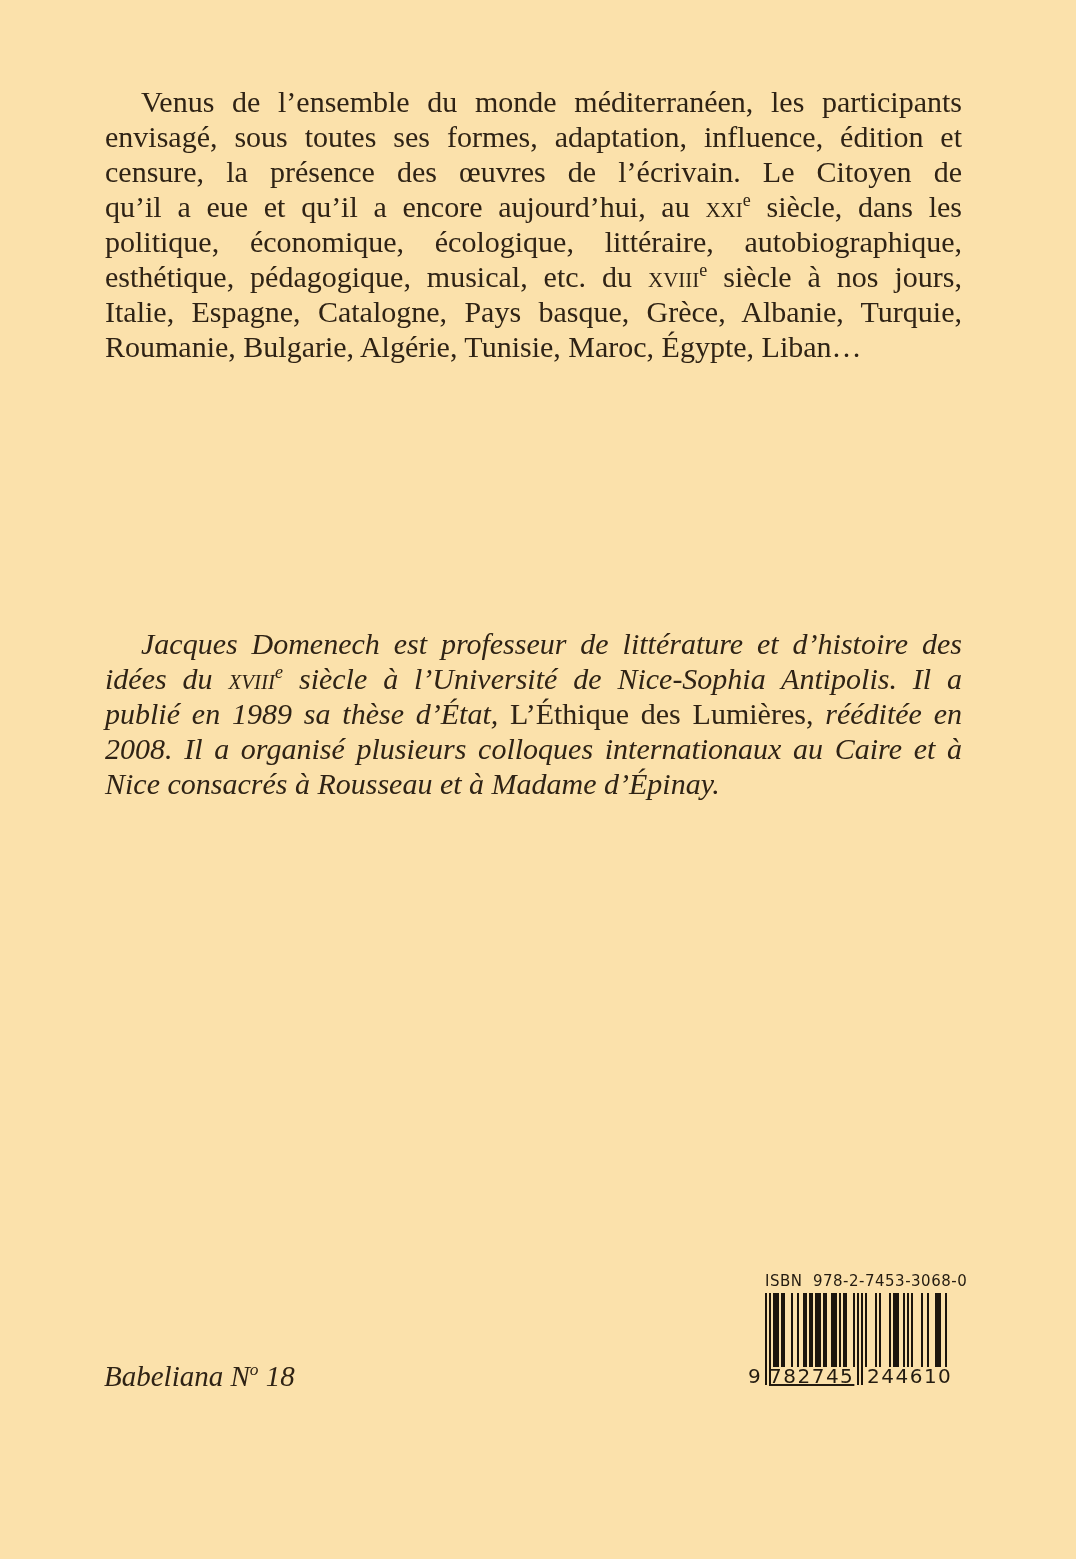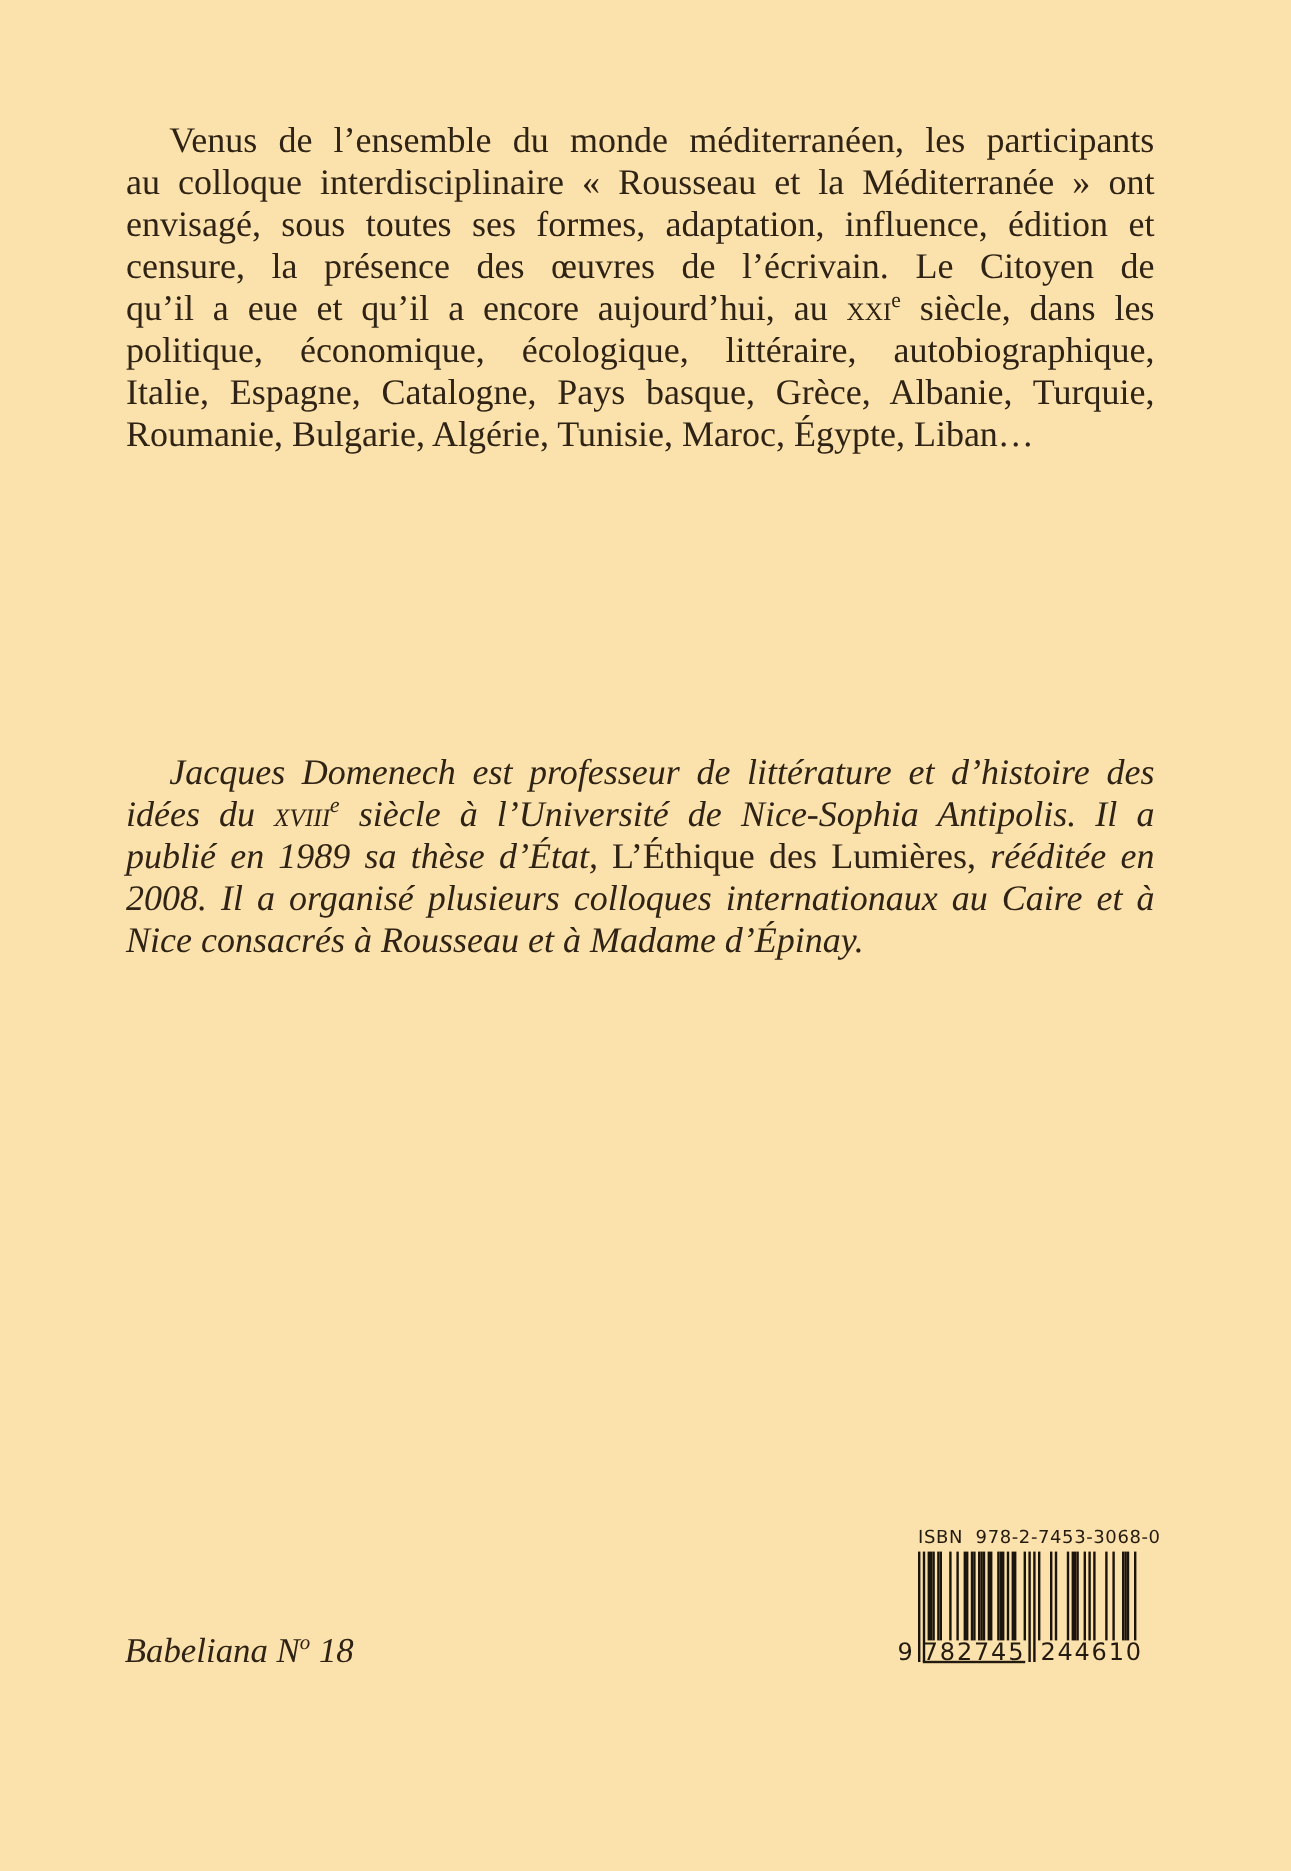--- a/index.html
+++ b/index.html
@@ -12,21 +12,21 @@
     color: #2f2315;
     overflow: hidden;
   }
   .textblock {
     position: absolute;
     left: 105px;
     width: 857px;
     font-size: 30px;
     line-height: 35px;
   }
-  .synopsis { top: 100px; }
+  .synopsis { top: 84px; }
   .bio { top: 626px; font-style: italic; }
   .tline { text-align: justify; text-align-last: justify; }
   .tline.last { text-align-last: left; }
   .synopsis .tline:first-child,
   .bio .tline:first-child { text-indent: 36px; }
   .sc { font-variant: small-caps; }
   sup { font-size: 60%; vertical-align: super; line-height: 0; }
   .rm { font-style: normal; }
   .collection {
     position: absolute;
@@ -74,25 +74,25 @@
   .bc-left  { left: 4px;   width: 82px; text-align: left; letter-spacing: 1.5px; text-decoration: underline; }
   .bc-right { left: 102px; width: 82px; text-align: center; letter-spacing: 1.5px; }
 </style>
 </head>
 <body>
 
 <div class="page">
 
   <div class="textblock synopsis">
       <div class="tline">Venus de l’ensemble du monde méditerranéen, les participants</div>
-      <div class="tline">au colloque interdisciplinaire «&nbsp;Rousseau et la Méditerranée&nbsp;» ont</div>
       <div class="tline">envisagé, sous toutes ses formes, adaptation, influence, édition et</div>
       <div class="tline">censure, la présence des œuvres de l’écrivain. Le Citoyen de</div>
       <div class="tline">qu’il a eue et qu’il a encore aujourd’hui, au <span class="sc">xxi</span><sup>e</sup> siècle, dans les</div>
       <div class="tline">politique, économique, écologique, littéraire, autobiographique,</div>
+      <div class="tline">esthétique, pédagogique, musical, etc. du <span class="sc">xviii</span><sup>e</sup> siècle à nos jours,</div>
       <div class="tline">Italie, Espagne, Catalogne, Pays basque, Grèce, Albanie, Turquie,</div>
       <div class="tline last">Roumanie, Bulgarie, Algérie, Tunisie, Maroc, Égypte, Liban…</div>
     </div>
 
   <div class="textblock bio">
       <div class="tline">Jacques Domenech est professeur de littérature et d’histoire des</div>
       <div class="tline">idées du <span class="sc">xviii</span><sup>e</sup> siècle à l’Université de Nice-Sophia Antipolis. Il a</div>
       <div class="tline">publié en 1989 sa thèse d’État, <span class="rm">L’Éthique des Lumières,</span> rééditée en</div>
       <div class="tline">2008. Il a organisé plusieurs colloques internationaux au Caire et à</div>
       <div class="tline last">Nice consacrés à Rousseau et à Madame d’Épinay.</div>

